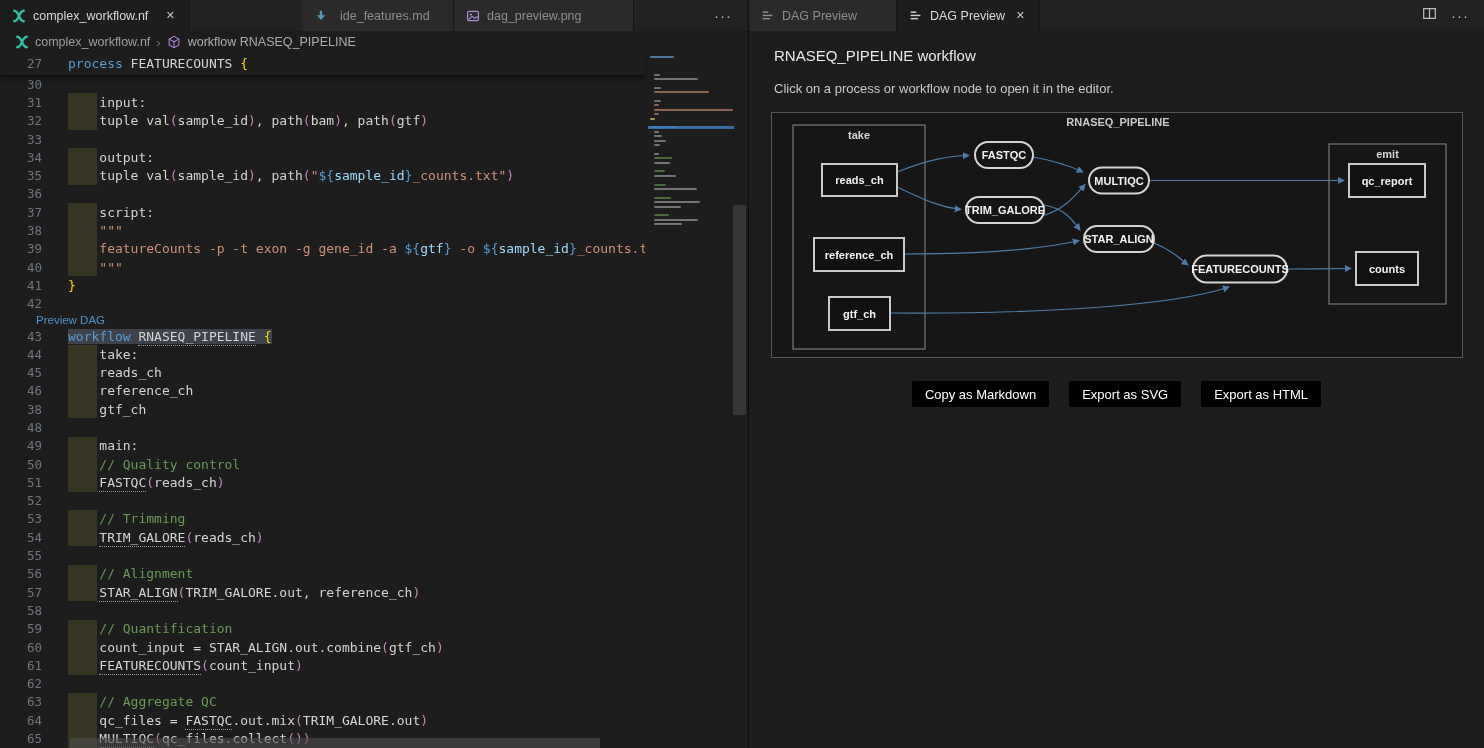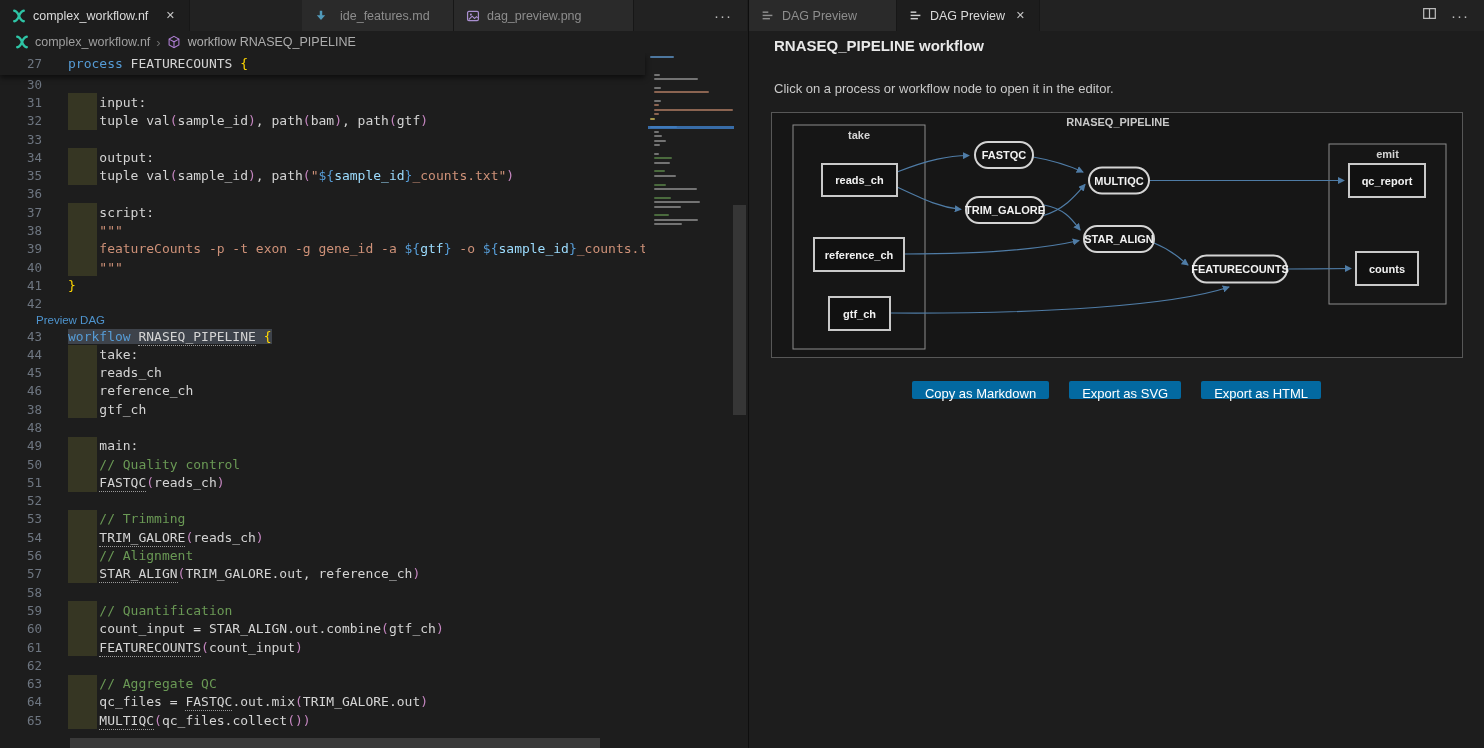--- a/index.html
+++ b/index.html
@@ -44,27 +44,27 @@
   .sticky .line { height:21px; }
 
   .minimap { position:absolute; left:648px; top:0; width:86px; bottom:0; }
   .mm-bar { position:absolute; height:2px; border-radius:1px; opacity:.8; }
   .mm-band { position:absolute; left:0; right:0; height:3px; background:#3d7abf; opacity:.85; }
   .vscroll { position:absolute; right:1px; width:13px; top:152px; height:210px; background:#4a4a4a; opacity:.55; }
   .hscroll { position:absolute; left:70px; bottom:0; height:10px; width:530px; background:#4f4f4f; opacity:.6; }
 
   
   .right { position:absolute; left:748px; top:0; right:0; bottom:0; background:#1d1d1d; border-left:1px solid #0e0e0e; }
-  .panel-title { position:absolute; left:25px; top:37px; font-size:15px; font-weight:bold; color:#e8e8e8; }
+  .panel-title { position:absolute; left:25px; top:47px; font-size:15px; font-weight:normal; color:#e8e8e8; }
   .panel-hint { position:absolute; left:25px; top:81px; font-size:13px; color:#c9c9c9; }
   .dag { position:absolute; left:22px; top:112px; width:692px; height:246px;
     border:1px solid #575757; background:#161616; }
   .btnrow { position:absolute; left:0; right:0; top:381px; display:flex; justify-content:center; gap:20px; }
-  .btn { background:#0369a1; color:#ffffff; border:none; border-radius:2px; font-size:13px;
-    font-family:"Liberation Sans", sans-serif; padding:5px 13px; height:18px; cursor:pointer; }
+  .btn { background:#000000; color:#ffffff; border:none; border-radius:2px; font-size:13px;
+    font-family:"Liberation Sans", sans-serif; padding:5px 13px; height:26px; cursor:pointer; }
   svg text { font-family:"Liberation Sans", sans-serif; }
 </style>
 </head>
 <body>
 
 <div class="app">
 
   <div class="left">
     <div class="tabstrip" id="left-tabstrip">
         <div class="tab active" style="width: 190px;">
@@ -151,20 +151,21 @@
           <div class="line olive"><span class="gutter">45</span><span class="ltext"><span class="tk-id">    reads_ch</span></span></div>
           <div class="line olive"><span class="gutter">46</span><span class="ltext"><span class="tk-id">    reference_ch</span></span></div>
           <div class="line olive"><span class="gutter">38</span><span class="ltext"><span class="tk-id">    gtf_ch</span></span></div>
           <div class="line"><span class="gutter">48</span><span class="ltext"></span></div>
           <div class="line olive"><span class="gutter">49</span><span class="ltext"><span class="tk-id">    main:</span></span></div>
           <div class="line olive"><span class="gutter">50</span><span class="ltext"><span class="tk-cmt">    // Quality control</span></span></div>
           <div class="line olive"><span class="gutter">51</span><span class="ltext"><span class="tk-id">    </span><span class="tk-hint">FASTQC</span><span class="tk-paren">(</span><span class="tk-id">reads_ch</span><span class="tk-paren">)</span></span></div>
           <div class="line"><span class="gutter">52</span><span class="ltext"></span></div>
           <div class="line olive"><span class="gutter">53</span><span class="ltext"><span class="tk-cmt">    // Trimming</span></span></div>
           <div class="line olive"><span class="gutter">54</span><span class="ltext"><span class="tk-id">    </span><span class="tk-hint">TRIM_GALORE</span><span class="tk-paren">(</span><span class="tk-id">reads_ch</span><span class="tk-paren">)</span></span></div>
+          <div class="line"><span class="gutter">55</span><span class="ltext"></span></div>
           <div class="line olive"><span class="gutter">56</span><span class="ltext"><span class="tk-cmt">    // Alignment</span></span></div>
           <div class="line olive"><span class="gutter">57</span><span class="ltext"><span class="tk-id">    </span><span class="tk-hint">STAR_ALIGN</span><span class="tk-paren">(</span><span class="tk-id">TRIM_GALORE.out, reference_ch</span><span class="tk-paren">)</span></span></div>
           <div class="line"><span class="gutter">58</span><span class="ltext"></span></div>
           <div class="line olive"><span class="gutter">59</span><span class="ltext"><span class="tk-cmt">    // Quantification</span></span></div>
           <div class="line olive"><span class="gutter">60</span><span class="ltext"><span class="tk-id">    count_input = STAR_ALIGN.out.combine</span><span class="tk-paren">(</span><span class="tk-id">gtf_ch</span><span class="tk-paren">)</span></span></div>
           <div class="line olive"><span class="gutter">61</span><span class="ltext"><span class="tk-id">    </span><span class="tk-hint">FEATURECOUNTS</span><span class="tk-paren">(</span><span class="tk-id">count_input</span><span class="tk-paren">)</span></span></div>
           <div class="line"><span class="gutter">62</span><span class="ltext"></span></div>
           <div class="line olive"><span class="gutter">63</span><span class="ltext"><span class="tk-cmt">    // Aggregate QC</span></span></div>
           <div class="line olive"><span class="gutter">64</span><span class="ltext"><span class="tk-id">    qc_files = </span><span class="tk-hint">FASTQC</span><span class="tk-id">.out.mix</span><span class="tk-paren">(</span><span class="tk-id">TRIM_GALORE.out</span><span class="tk-paren">)</span></span></div>
           <div class="line olive"><span class="gutter">65</span><span class="ltext"><span class="tk-id">    </span><span class="tk-hint">MULTIQC</span><span class="tk-paren">(</span><span class="tk-id">qc_files.collect</span><span class="tk-paren">()</span><span class="tk-paren">)</span></span></div>

